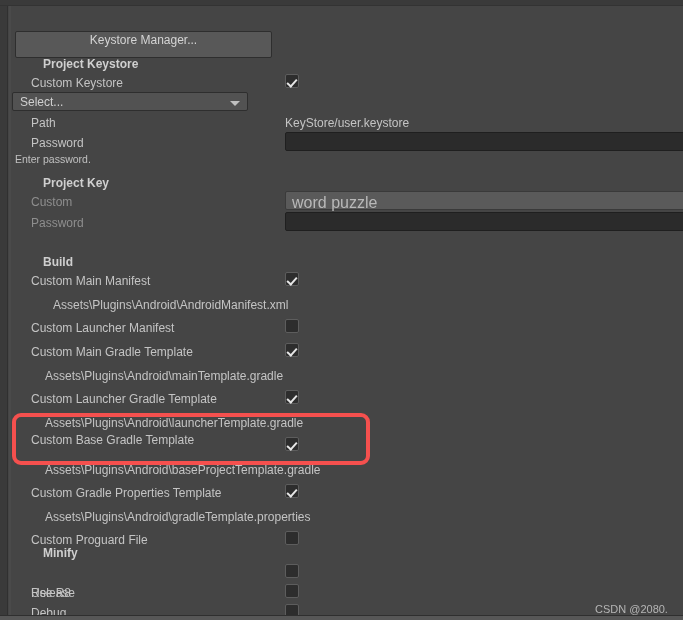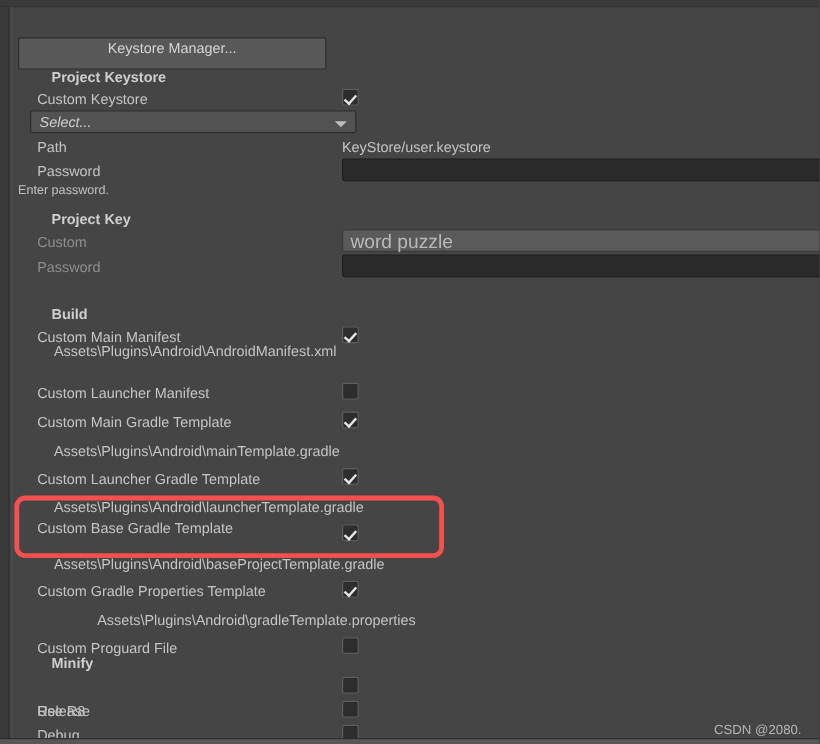--- a/index.html
+++ b/index.html
@@ -221,21 +221,21 @@
   <div class="content">
 
 
     <div class="btn" style="left:4px; top:25px; width:257px; height:27px;">Keystore Manager...</div>
 
     <div class="section-header" style="top:51px;">Project Keystore</div>
 
     <div class="label indent1" style="top:70px;">Custom Keystore</div>
     <div class="cb checked" style="left:274px; top:68px;"></div>
 
-    <div class="dropdown" style="left:14px; top:86px; width:272px; height:19px;font-style:italic;">
+    <div class="dropdown" style="left:1px; top:86px; width:236px; height:19px;">
       <span class="dd-text">Select...</span>
       <span class="dd-arrow"></span>
     </div>
 
     <div class="label indent1" style="top:110px;">Path</div>
     <div class="value-text" style="left:274px; top:110px;">KeyStore/user.keystore</div>
 
     <div class="label indent1" style="top:130px;">Password</div>
     <div class="field" style="left:274px; top:126px; width:420px; height:19px;">
       <span class="fval"></span>
@@ -253,35 +253,35 @@
     <div class="label indent1 dim" style="top:210px;">Password</div>
     <div class="field" style="left:274px; top:206px; width:420px; height:19px;">
       <span class="fval"></span>
     </div>
 
     <div class="section-header" style="top:249px;">Build</div>
 
     <div id="build-rows">
         <div class="label indent1" style="top: 268px;">Custom Main Manifest</div>
         <div class="cb checked" style="left: 274px; top: 266px;"></div>
-        <div class="label indent2" style="top: 280px;">Assets\Plugins\Android\AndroidManifest.xml</div>
+        <div class="label indent2" style="top: 292px; margin-left: 8px;">Assets\Plugins\Android\AndroidManifest.xml</div>
         <div class="label indent1" style="top: 315px;">Custom Launcher Manifest</div>
         <div class="cb" style="left: 274px; top: 313px;"></div>
         <div class="label indent1" style="top: 339px;">Custom Main Gradle Template</div>
         <div class="cb checked" style="left: 274px; top: 337px;"></div>
         <div class="label indent2" style="top: 363px;">Assets\Plugins\Android\mainTemplate.gradle</div>
         <div class="label indent1" style="top: 386px;">Custom Launcher Gradle Template</div>
         <div class="cb checked" style="left: 274px; top: 384px;"></div>
         <div class="label indent2" style="top: 410px;">Assets\Plugins\Android\launcherTemplate.gradle</div>
         <div class="label indent1" style="top: 427px;">Custom Base Gradle Template</div>
         <div class="cb checked" style="left: 274px; top: 431px;"></div>
         <div class="label indent2" style="top: 457px;">Assets\Plugins\Android\baseProjectTemplate.gradle</div>
         <div class="label indent1" style="top: 480px;">Custom Gradle Properties Template</div>
         <div class="cb checked" style="left: 274px; top: 478px;"></div>
-        <div class="label indent2" style="top: 504px; margin-left: 36px;">Assets\Plugins\Android\gradleTemplate.properties</div>
+        <div class="label indent2" style="top: 504px;">Assets\Plugins\Android\gradleTemplate.properties</div>
         <div class="label indent1" style="top: 527px;">Custom Proguard File</div>
         <div class="cb" style="left: 274px; top: 525px;"></div>
       </div>
 
     <div class="section-header" style="top:540px;">Minify</div>
 
     <div id="minify-rows">
         <div class="label indent1" style="top: 580px;">Use R8</div>
         <div class="cb" style="left: 274px; top: 558px;"></div>
         <div class="label indent1" style="top: 580px;">Release</div>

